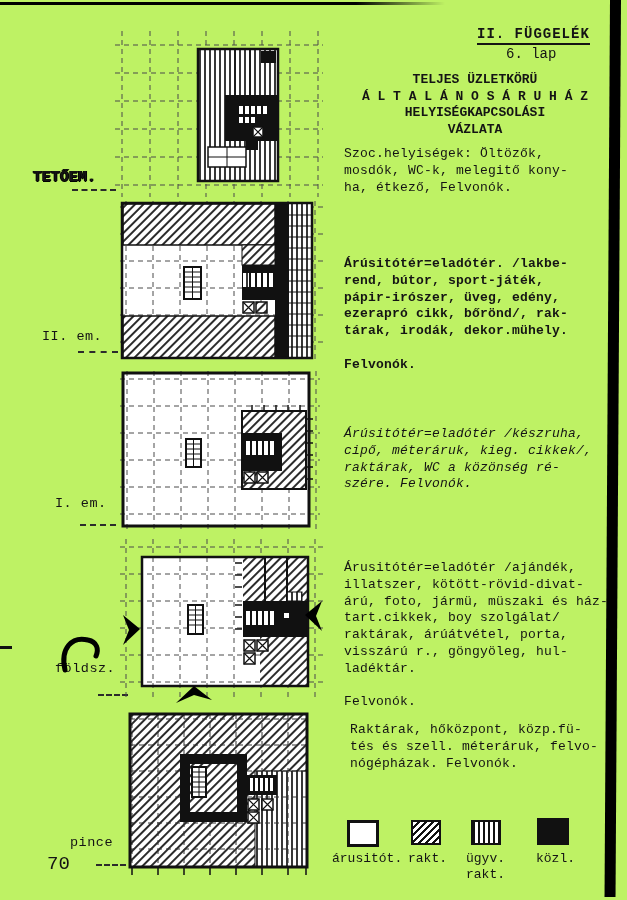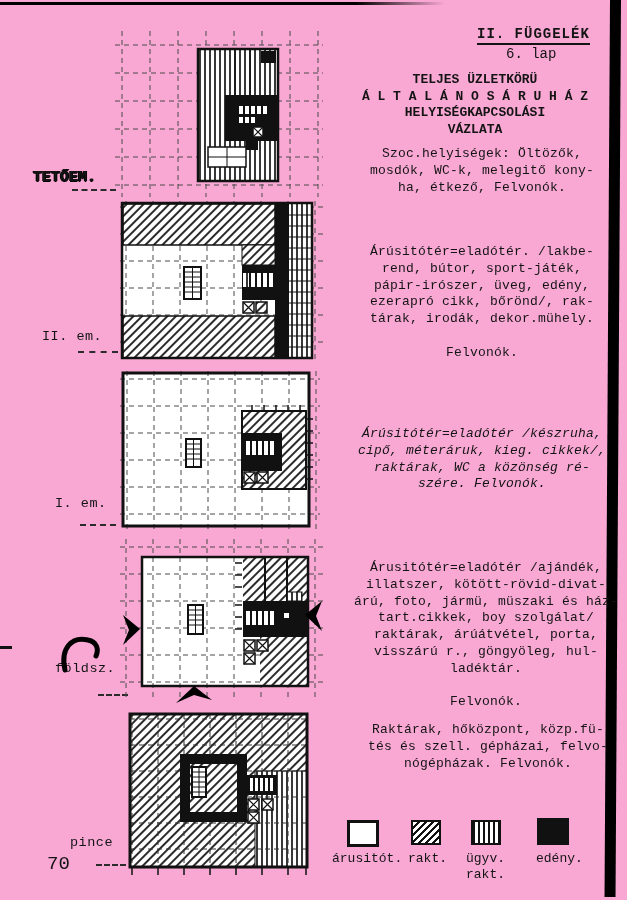--- a/index.html
+++ b/index.html
@@ -1,19 +1,19 @@
 <!DOCTYPE html>
 <html><head>
 <meta charset="utf-8">
 <style>
   html,body{margin:0;padding:0;background:#d9d9d4;}
-  .page{position:relative;width:627px;height:900px;background:#f9a8d4;overflow:hidden;
+  .page{position:relative;width:627px;height:900px;background:#bef264;overflow:hidden;
         font-family:"Liberation Mono","DejaVu Sans Mono",monospace;color:#141414;}
   .abs{position:absolute;}
-  .pre{white-space:pre-line;text-align:center;}
+  .pre{white-space:pre-line;}
   .desc{font-size:13px;line-height:16.8px;letter-spacing:0.2px;width:276px;}
   .flabel{font-size:13.5px;letter-spacing:0.5px;}
   .connector{border-top:2px dashed #2b2b2b;height:0;}
   .sw{width:26px;height:21px;border:2.5px solid #111;}
   .sw-empty{background:#fff;}
   .sw-diag{background:repeating-linear-gradient(135deg,#fff 0 3px,#111 3px 5px);}
   .sw-vert{background:repeating-linear-gradient(90deg,#111 0 2px,#fff 2px 5px);}
   .sw-solid{background:#111;border-color:#111;}
   .leglabel{font-size:13px;line-height:16px;}
   svg{display:block;overflow:visible;}
@@ -43,42 +43,42 @@
   <div class="abs" style="left:477px;top:26px;font-size:14px;font-weight:bold;letter-spacing:1px;border-bottom:2px solid #141414;padding-bottom:1px;">II. FÜGGELÉK</div>
   <div class="abs" style="left:506px;top:46px;font-size:14px;">6. lap</div>
   <div class="abs pre" style="left:338px;top:72px;width:274px;text-align:center;font-weight:bold;font-size:13px;line-height:16.5px;">TELJES ÜZLETKÖRÜ
 Á L T A L Á N O S   Á R U H Á Z
 HELYISÉGKAPCSOLÁSI
 VÁZLATA</div>
 
   <div class="abs pre desc" style="left:344px;top:146px;">Szoc.helyiségek: Öltözők,
 mosdók, WC-k, melegitő kony-
 ha, étkező, Felvonók.</div>
-  <div class="abs pre desc" style="left:344px;top:244px;">Árúsitótér=eladótér. /lakbe-
+  <div class="abs pre desc" style="left:344px;top:256px;font-weight:bold;">Árúsitótér=eladótér. /lakbe-
 rend, bútor, sport-játék,
 pápir-irószer, üveg, edény,
 ezerapró cikk, bőrönd/, rak-
 tárak, irodák, dekor.mühely.
 
 Felvonók.</div>
   <div class="abs pre desc" style="left:344px;top:426px;font-style:italic;">Árúsitótér=eladótér /készruha,
 cipő, méteráruk, kieg. cikkek/,
 raktárak, WC a közönség ré-
 szére.  Felvonók.</div>
   <div class="abs pre desc" style="left:344px;top:560px;width:284px;">Árusitótér=eladótér /ajándék,
 illatszer, kötött-rövid-divat-
 árú, foto, jármü, müszaki és ház-
 tart.cikkek, boy szolgálat/
 raktárak, árúátvétel, porta,
 visszárú r., göngyöleg, hul-
 ladéktár.
 
 Felvonók.</div>
   <div class="abs pre desc" style="left:350px;top:722px;">Raktárak, hőközpont, közp.fü-
-tés és szell. gépházai, felvo-
+tés és szell. méteráruk, felvo-
 nógépházak.  Felvonók.</div>
 
   <div class="abs flabel" style="left:33px;top:169px;font-weight:bold;font-size:15px;letter-spacing:0;text-shadow:0.7px 0 #000,-0.7px 0 #000,0 0.5px #000;">TETŐEM.</div>
   <div class="abs flabel" style="left:42px;top:329px;">II. em.</div>
   <div class="abs flabel" style="left:55px;top:496px;">I. em.</div>
   <div class="abs flabel" style="left:55px;top:661px;">földsz.</div>
   <div class="abs flabel" style="left:70px;top:835px;">pince</div>
   <div class="abs" style="left:47px;top:853px;font-size:19px;">70</div>
 
   <div class="abs connector" style="left:72px;top:189px;width:44px;"></div>
@@ -239,15 +239,15 @@
 
   <div class="abs sw sw-empty" style="left:347px;top:820px;border-width:3px;"></div>
   <div class="abs sw sw-diag" style="left:411px;top:820px;"></div>
   <div class="abs sw sw-vert" style="left:471px;top:820px;"></div>
   <div class="abs sw sw-solid" style="left:537px;top:818px;width:28px;height:23px;"></div>
 
   <div class="abs leglabel" style="left:332px;top:851px;">árusitót.</div>
   <div class="abs leglabel" style="left:408px;top:851px;">rakt.</div>
   <div class="abs leglabel pre" style="left:466px;top:851px;">ügyv.
 rakt.</div>
-  <div class="abs leglabel" style="left:536px;top:851px;">edény.</div>
+  <div class="abs leglabel" style="left:536px;top:851px;">közl.</div>
 
 </div>
 
 </body></html>

